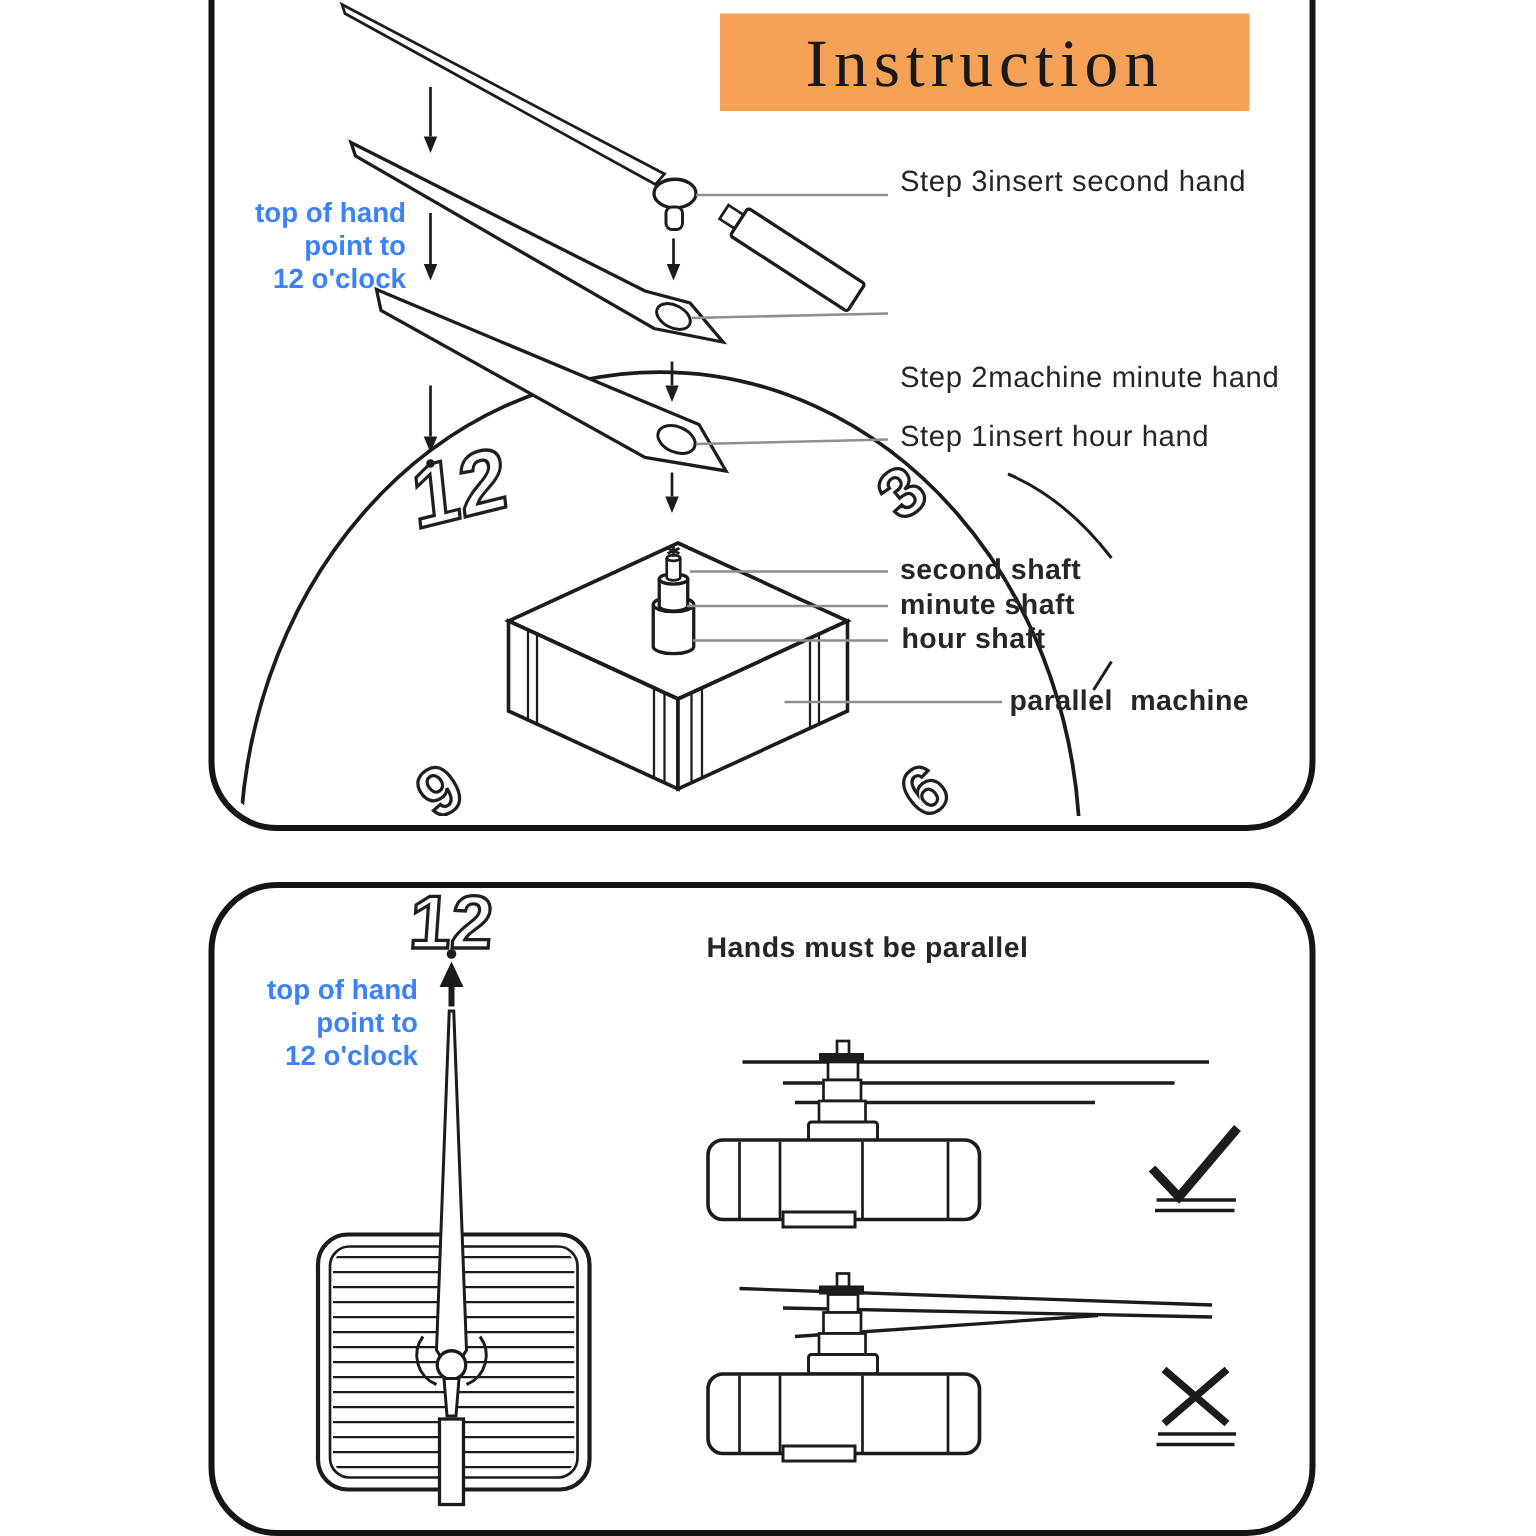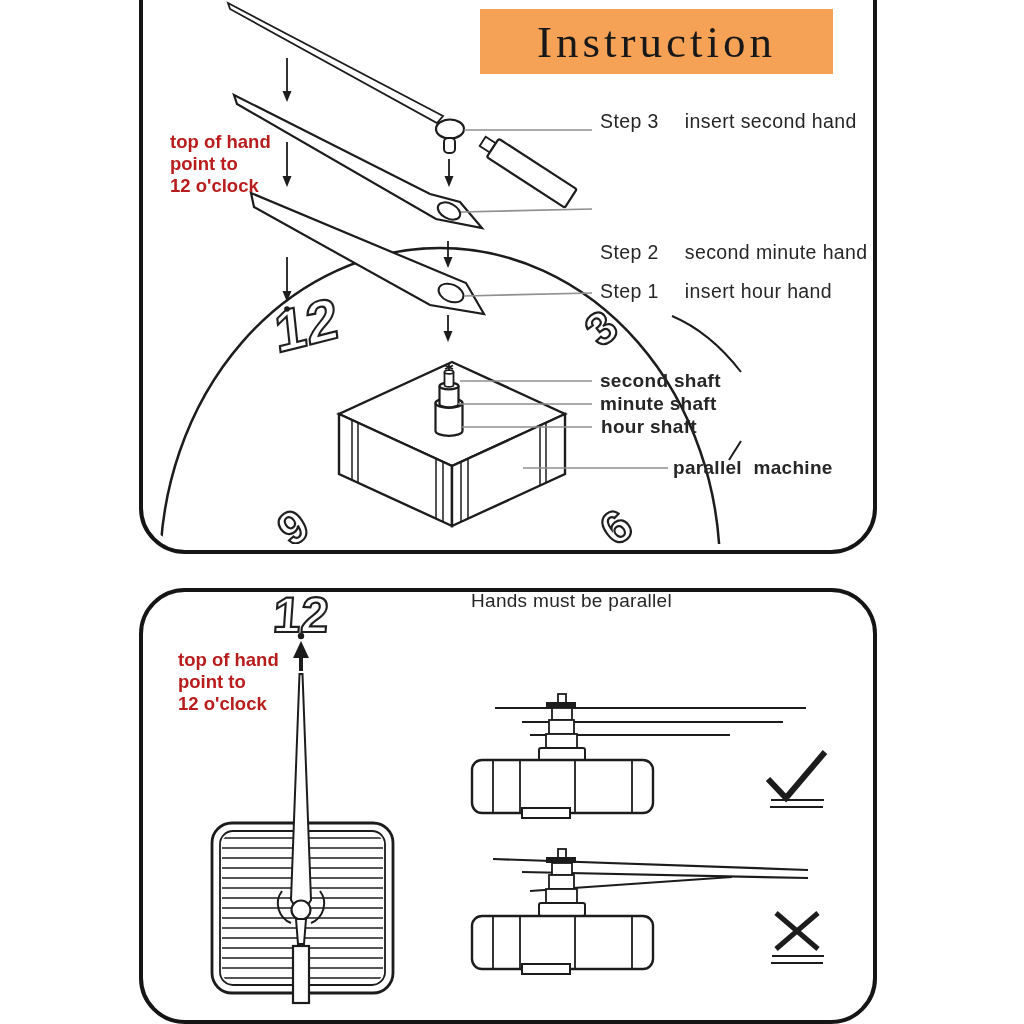--- a/index.html
+++ b/index.html
@@ -5,24 +5,24 @@
   html,body{margin:0;padding:0;background:#fff;}
   .stage{position:relative;width:1024px;height:1024px;background:#fff;overflow:hidden;
          font-family:"Liberation Sans",sans-serif;color:#232323;}
   .panel{position:absolute;border:4px solid #151515;border-radius:46px;background:transparent;}
   .panel.top{left:139px;top:-62px;width:730px;height:608px;}
   .panel.bottom{left:139px;top:588px;width:730px;height:428px;}
   svg.art{position:absolute;left:0;top:0;pointer-events:none;}
   .banner{position:absolute;left:480px;top:9px;width:353px;height:65px;
           display:flex;align-items:center;justify-content:center;
           font-family:"Liberation Serif",serif;font-size:45px;letter-spacing:4px;color:#181818;}
-  .step-row{position:absolute;display:flex;gap:26px;font-size:19.5px;font-weight:500;
+  .step-row{position:absolute;display:flex;font-size:19.5px;font-weight:500;
             color:#262626;letter-spacing:.4px;white-space:nowrap;}
   .lbl{position:absolute;font-size:19px;font-weight:700;color:#262626;letter-spacing:.3px;white-space:nowrap;}
-  .note{position:absolute;font-size:18.5px;font-weight:600;color:#b91c1c;line-height:1.2;white-space:nowrap;}
+  .note{position:absolute;font-size:18.5px;font-weight:600;color:#3b82f6;line-height:1.2;white-space:nowrap;text-align:right;}
   .clock-num{font-family:"Liberation Sans",sans-serif;font-weight:bold;
              fill:#ffffff;stroke:#1f1f1f;stroke-width:2.2px;}
 </style>
 </head>
 <body>
 
 <div class="stage">
 
   <div class="panel top"></div>
   <div class="panel bottom"></div>
@@ -220,21 +220,21 @@
       </g>
     </g>
   </svg>
 
   <div class="step-row" style="left:600px;top:110px;">
     <span>Step 3</span>
     <span>insert second hand</span>
   </div>
   <div class="step-row" style="left:600px;top:195px;margin-top:46px;">
     <span>Step 2</span>
-    <span>second minute hand</span>
+    <span>machine minute hand</span>
   </div>
   <div class="step-row" style="left:600px;top:280px;">
     <span>Step 1</span>
     <span>insert hour hand</span>
   </div>
 
   <div class="note" style="left:170px;top:131px;">
     <div>top of hand</div>
     <div>point to</div>
     <div>12 o'clock</div>
@@ -244,19 +244,19 @@
   <div class="lbl" style="left:600px;top:393px;text-align:center;">minute shaft</div>
   <div class="lbl" style="left:601px;top:416px;">hour shaft</div>
   <div class="lbl" style="left:673px;top:457px;word-spacing:6px;">parallel machine</div>
 
   <div class="note" style="left:178px;top:649px;">
     <div>top of hand</div>
     <div>point to</div>
     <div>12 o'clock</div>
   </div>
 
-  <div class="lbl" style="left:471px;top:590px;font-weight:400;">Hands must be parallel</div>
+  <div class="lbl" style="left:471px;top:622px;font-weight:700;">Hands must be parallel</div>
 
   <div class="banner" style="background: rgb(245, 162, 87); text-align: center;">
     <span>Instruction</span>
   </div>
 
 </div>
 
 </body></html>

